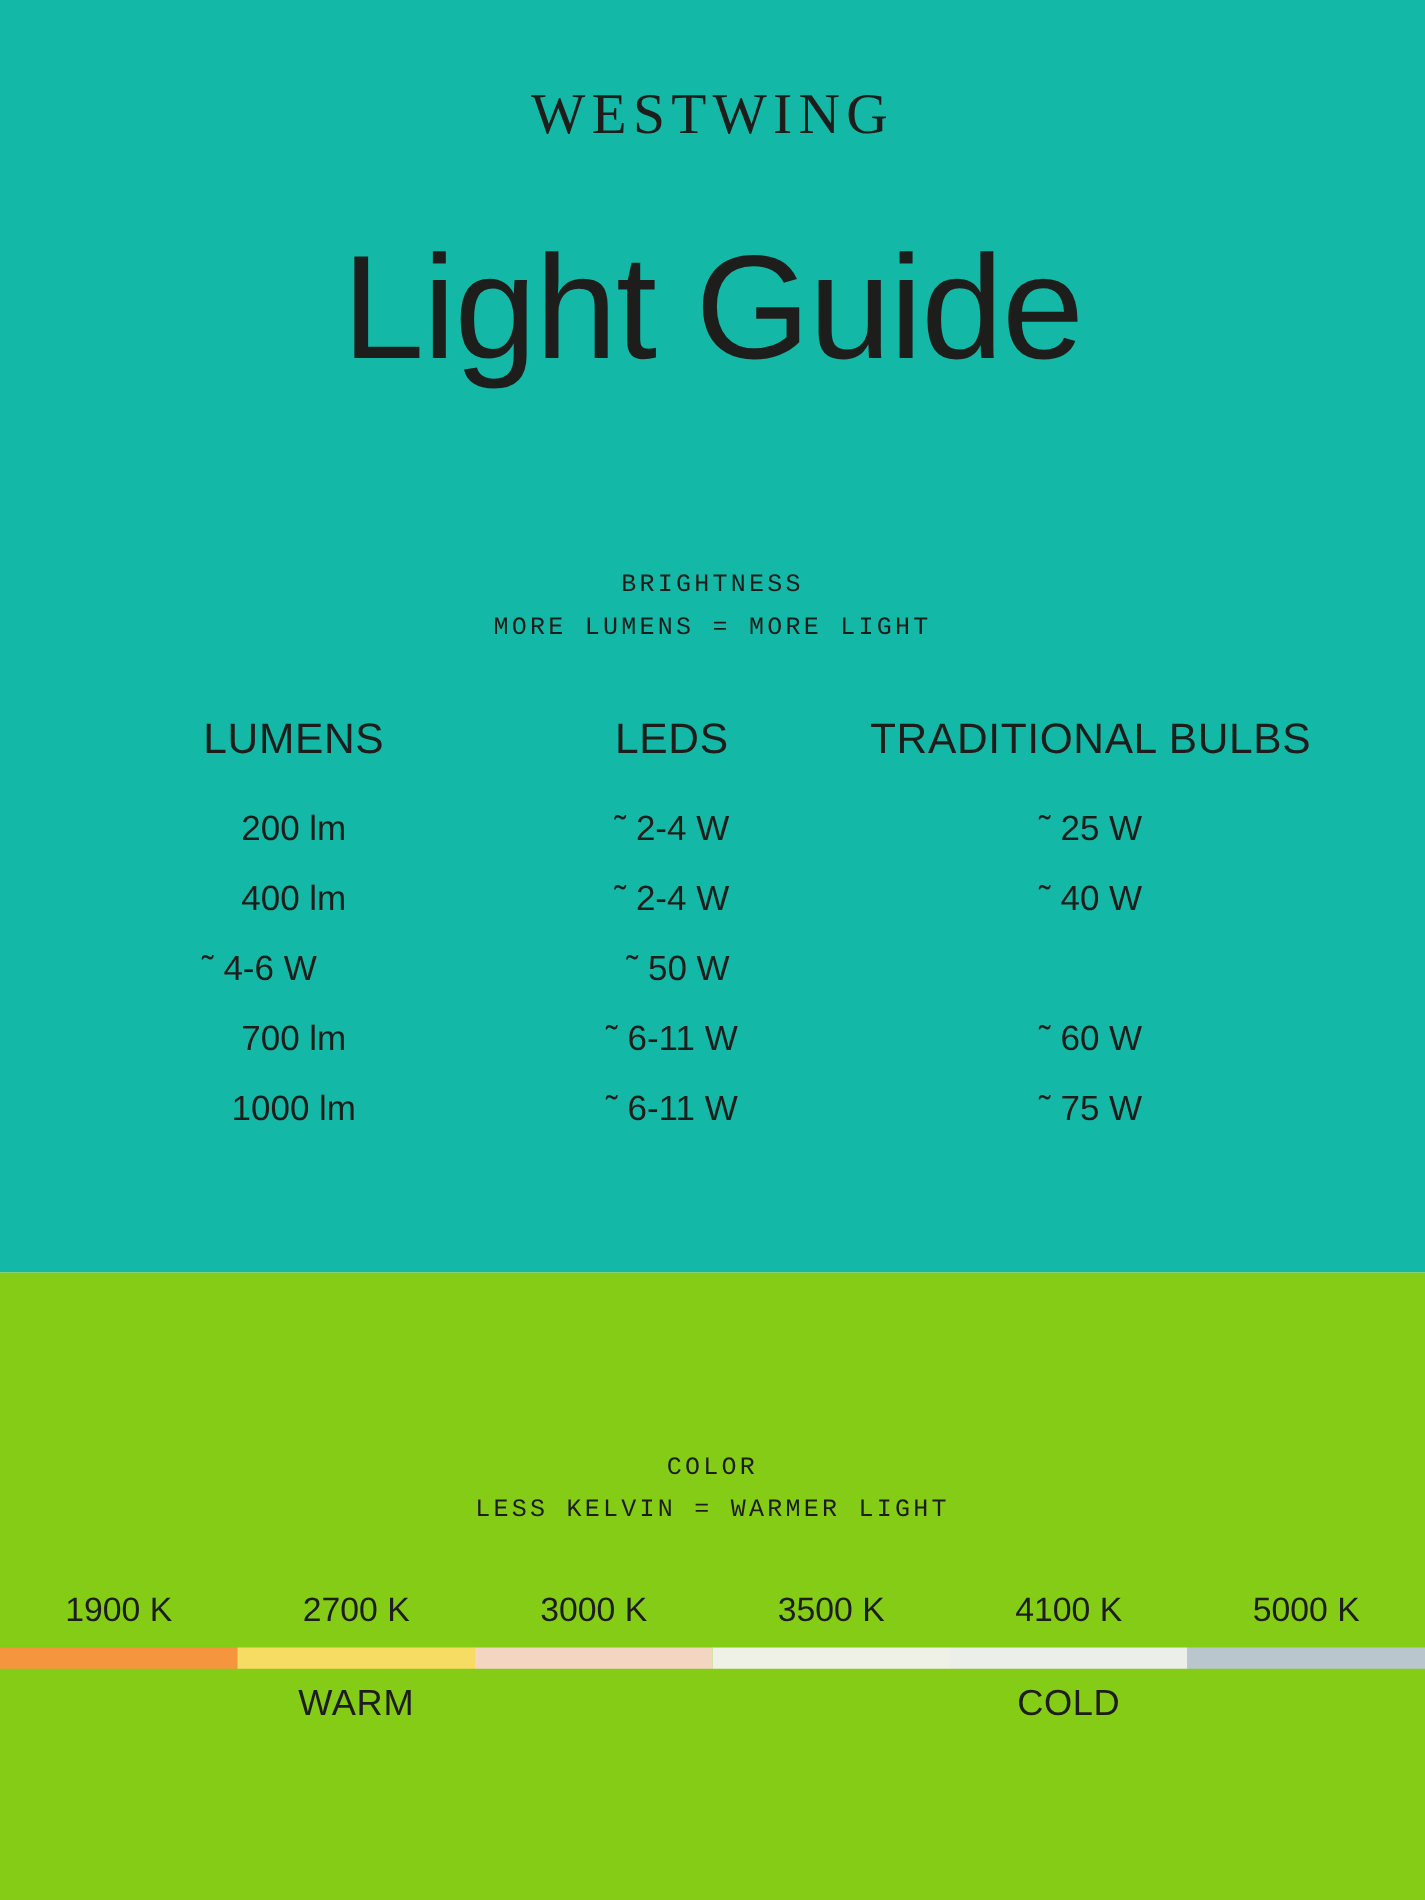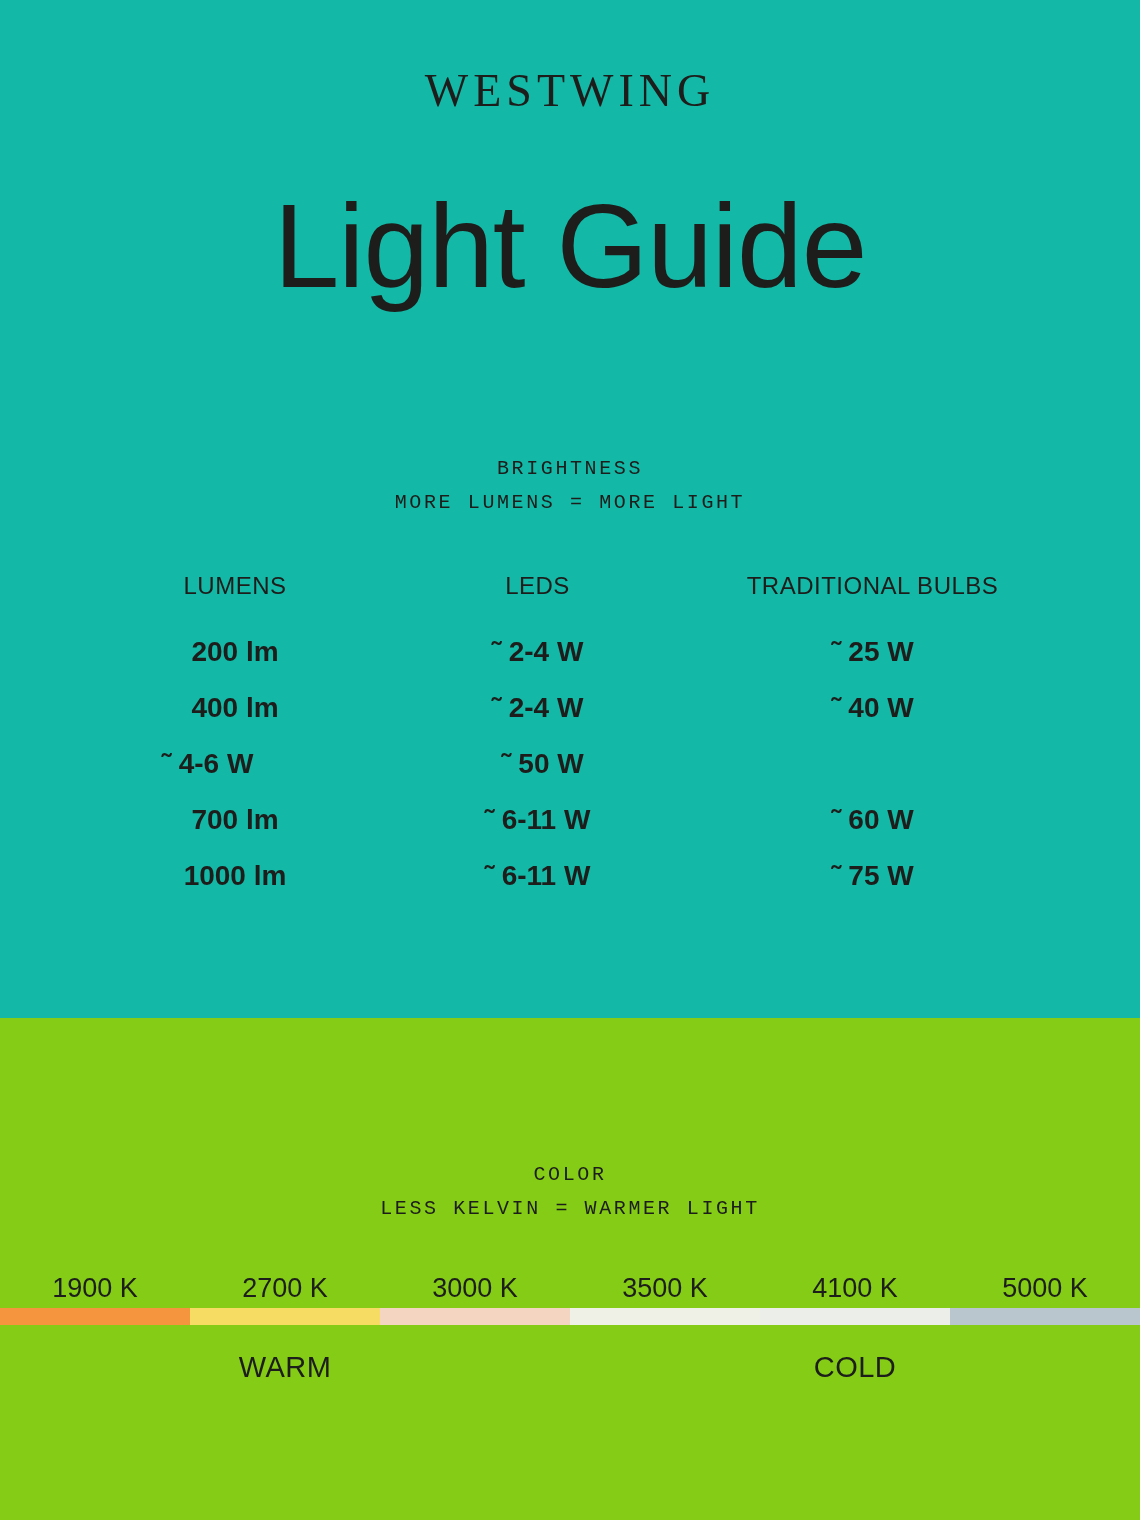--- a/index.html
+++ b/index.html
@@ -84,28 +84,28 @@
   }
   .table-row .cell {
     text-align: center;
     color: #1d1d1b;
   }
   .col-1 { width: 330px; }
   .col-2 { width: 275px; }
   .col-3 { width: 395px; }
 
   .header-row .cell {
-    font-size: 24px;
+    font-size: 34px;
     font-weight: 400;
     letter-spacing: 0.5px;
     padding-bottom: 24px;
   }
   .body-row .cell {
     font-size: 28px;
-    font-weight: 700;
+    font-weight: 400;
     padding: 12px 0;
   }
 
   
   .bottom-section {
     position: absolute;
     left: 0;
     top: 1018px;
     width: 1140px;
     height: 502px;
@@ -134,36 +134,36 @@
   .kelvin-labels {
     display: flex;
     width: 1140px;
   }
   .kelvin-labels .k-label {
     flex: 1 1 0;
     text-align: center;
     font-size: 27px;
     font-weight: 300;
     color: #1d1d1b;
-    padding-bottom: 4px;
+    padding-bottom: 14px;
   }
   .kelvin-bar {
     display: flex;
     width: 1140px;
     height: 17px;
   }
   .kelvin-bar .swatch {
     flex: 1 1 0;
     height: 17px;
   }
 
   .temp-labels {
     display: flex;
     width: 1140px;
-    padding-top: 26px;
+    padding-top: 12px;
   }
   .temp-labels .t-label {
     flex: 1 1 0;
     text-align: center;
     font-size: 29px;
     font-weight: 400;
     letter-spacing: 0.5px;
     color: #1d1d1b;
   }
 </style>

